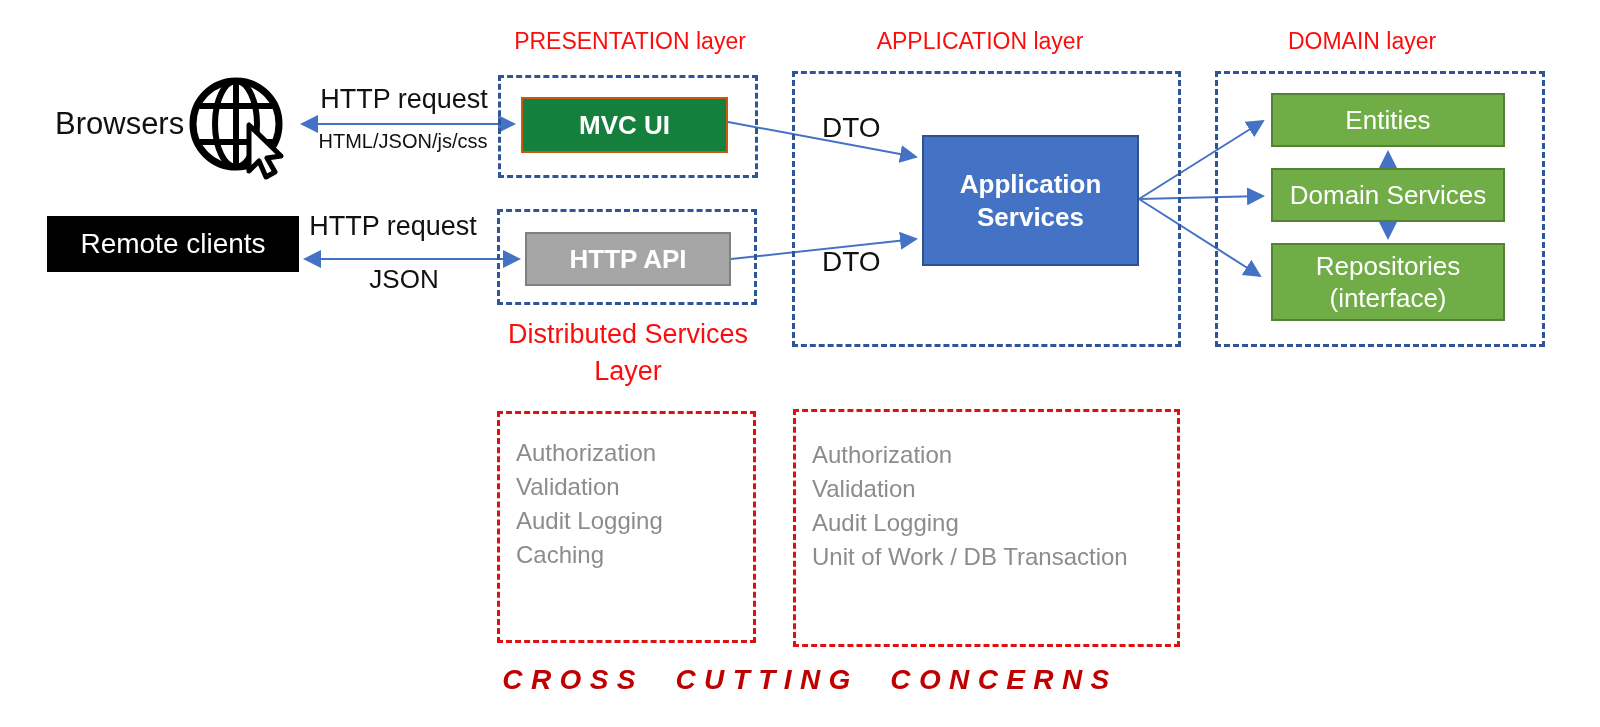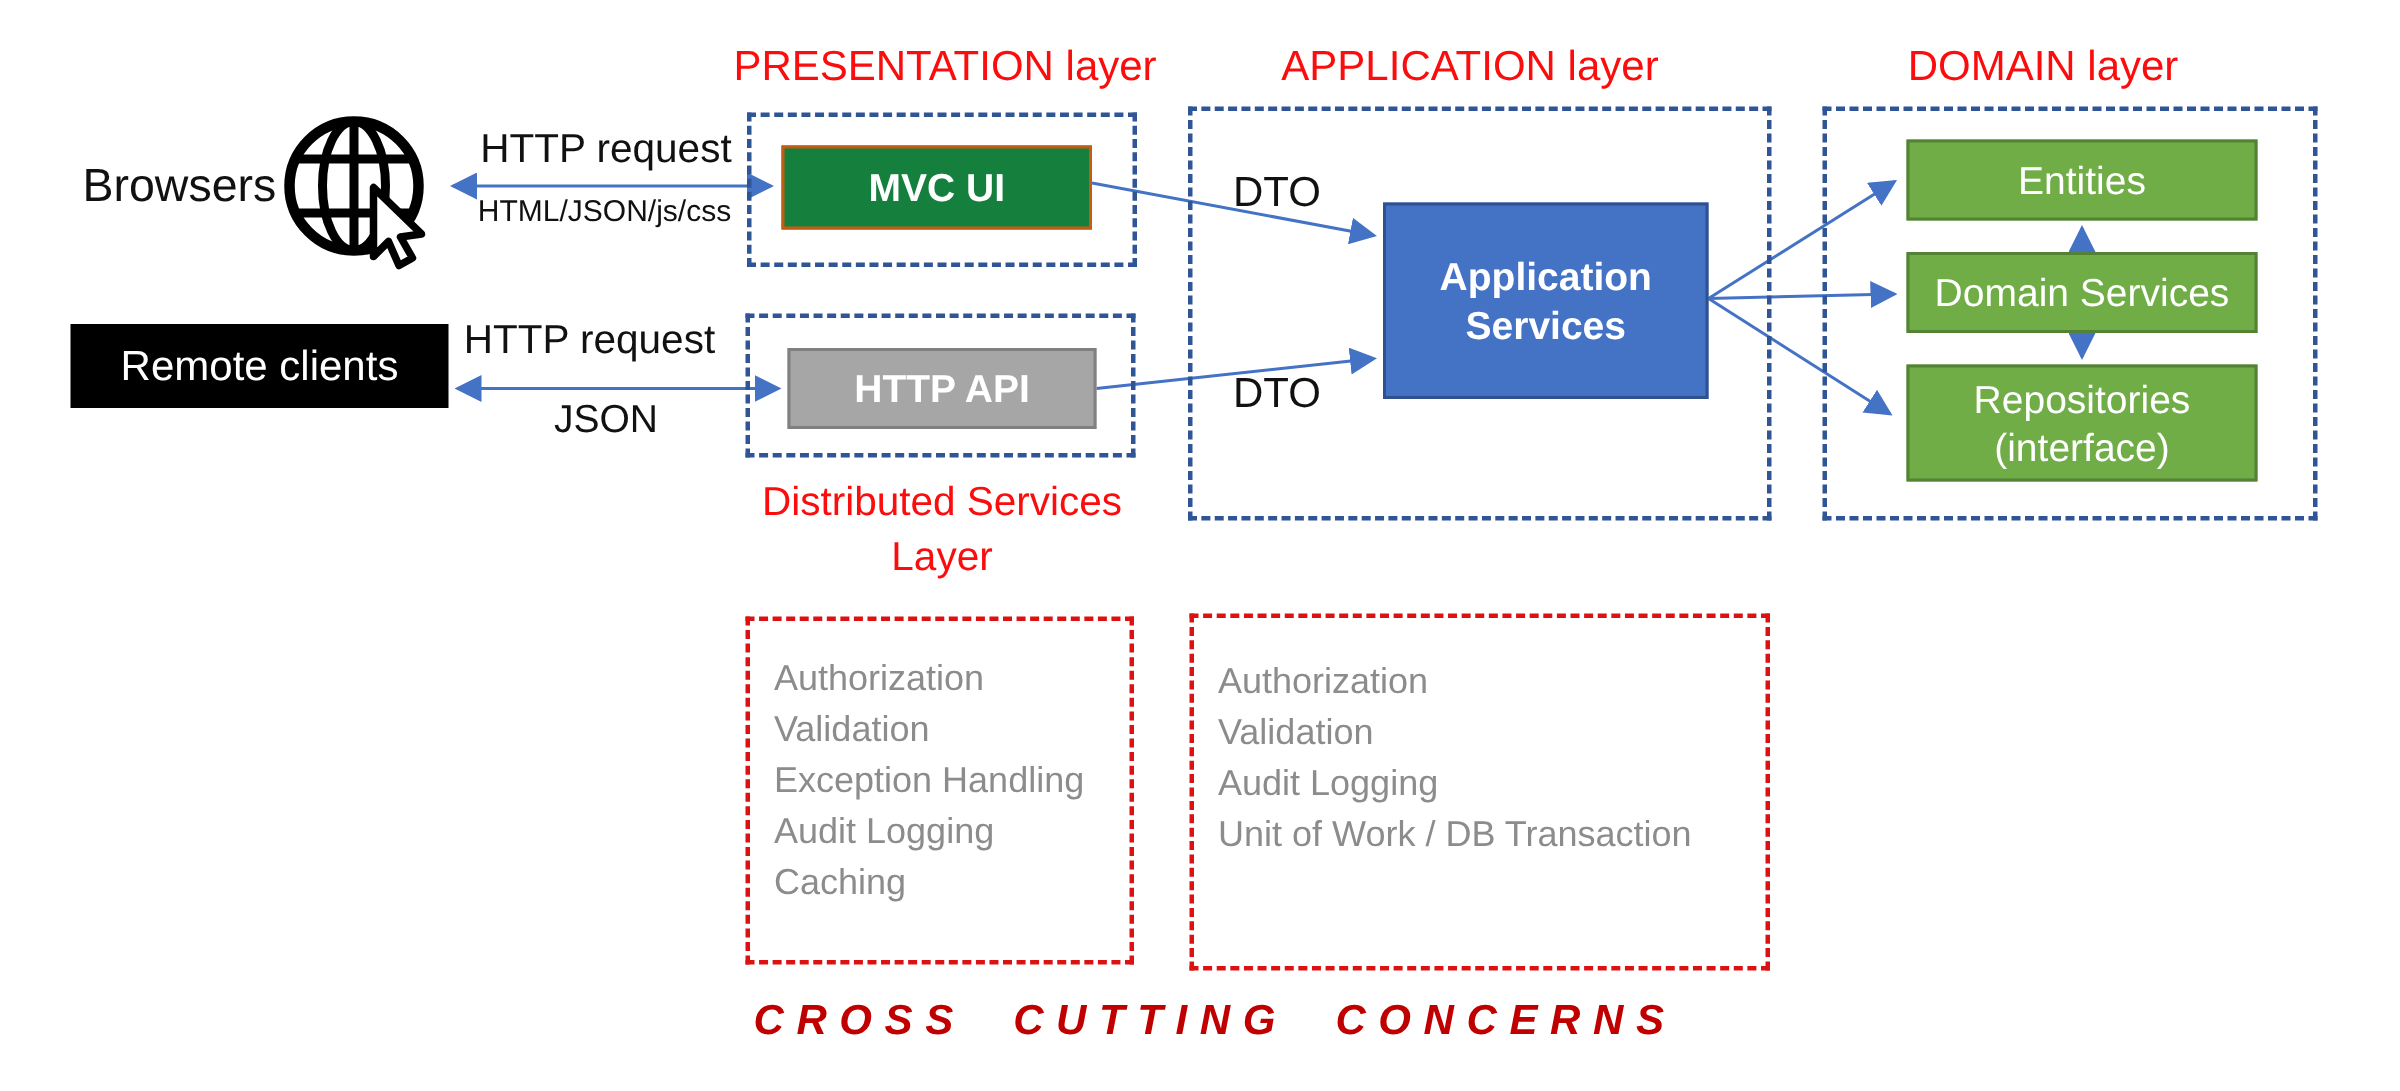--- a/index.html
+++ b/index.html
@@ -1,21 +1,21 @@
 <!DOCTYPE html>
 <html><head>
 <meta charset="utf-8">
 <style>
   * { box-sizing: border-box; margin: 0; padding: 0; }
   html,body { background:#ffffff; }
   body { font-family: "Liberation Sans", sans-serif; }
   #canvas { position:relative; width:1600px; height:727px; background:#ffffff; overflow:hidden; }
   .abs { position:absolute; }
   .center { text-align:center; }
-  .layer-title { color:#fb0d0d; font-size:28px; font-weight:500; text-align:center; }
+  .layer-title { color:#fb0d0d; font-size:23px; font-weight:500; text-align:center; }
   .dashed-blue { border:3px dashed #2f5597; }
   .dashed-red { border:3px dashed #dc1212; }
   .solid-box { display:flex; flex-direction:column; align-items:center; justify-content:center;
                color:#ffffff; font-size:26px; text-align:center; line-height:1.25; }
   .bold { font-weight:bold; }
   .mvc { background:#15803d; border:2px solid #c55a11; }
   .api { background:#a6a6a6; border:2px solid #808080; }
   .appsvc { background:#4472c4; border:2px solid #2f528f; }
   .green { background:#70ad47; border:2px solid #548235; }
   .black-box { background:#000000; color:#ffffff; display:flex; align-items:center; justify-content:center; font-size:28px; }
@@ -107,21 +107,20 @@
   </div>
   <div class="abs solid-box green" style="left:1271px; top:243px; width:234px; height:78px;">
     <div>Repositories</div>
     <div>(interface)</div>
   </div>
 
   <div class="abs dashed-red" style="left:497px; top:411px; width:259px; height:232px;"></div>
   <div class="abs gray-list" style="left:516px; top:436px;">
     <div>Authorization</div>
     <div>Validation</div>
-    <div>Exception Handling</div>
     <div>Audit Logging</div>
     <div>Caching</div>
   </div>
 
   <div class="abs dashed-red" style="left:793px; top:409px; width:387px; height:238px;"></div>
   <div class="abs gray-list" style="left:812px; top:438px;">
     <div>Authorization</div>
     <div>Validation</div>
     <div>Audit Logging</div>
     <div>Unit of Work / DB Transaction</div>

